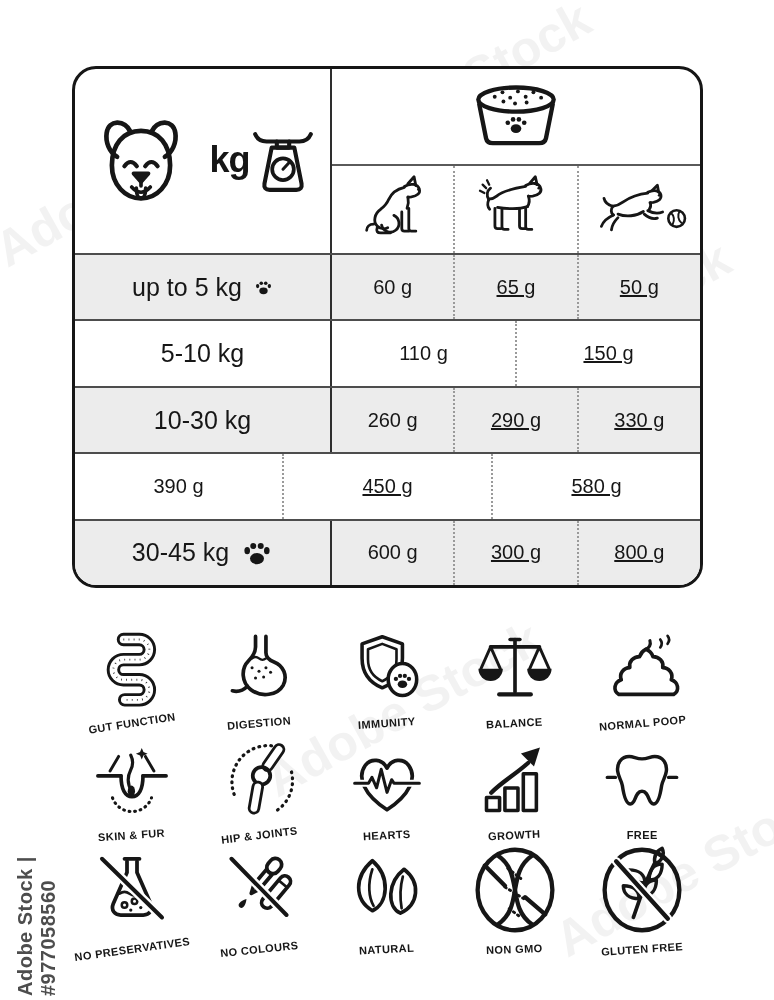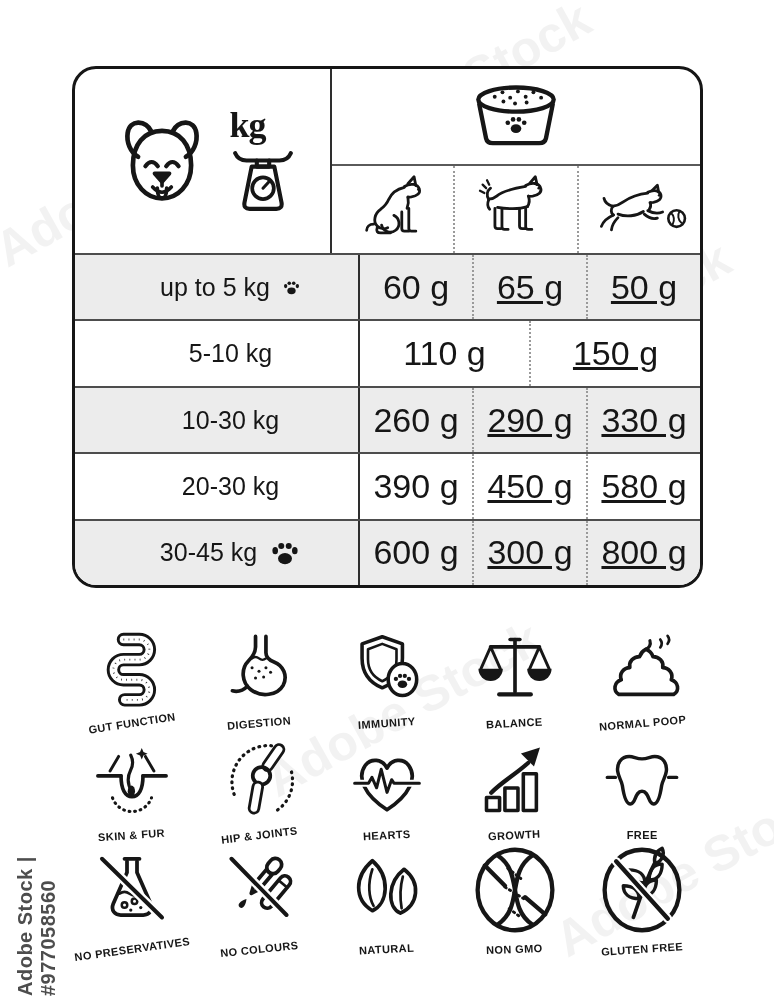--- a/index.html
+++ b/index.html
@@ -8,31 +8,31 @@
 
   
   .diag-wm{position:absolute;font-size:50px;font-weight:700;color:rgba(130,130,130,.10);
            transform:rotate(-29deg);white-space:nowrap;pointer-events:none;}
 
   
   .feed-table{position:absolute;left:72px;top:66px;width:631px;height:522px;box-sizing:border-box;
               border:3px solid #161616;border-radius:24px;background:#fff;display:flex;flex-direction:column;overflow:hidden;}
   .t-header{flex:0 0 184px;display:flex;}
   .t-left{flex:0 0 255px;border-right:2.5px solid #2e2e2e;display:flex;align-items:center;justify-content:center;gap:16px;}
-  .kg-wrap{display:flex;flex-direction:column;align-items:flex-start;font-family:Liberation Serif, serif;}
+  .kg-wrap{display:flex;flex-direction:row;align-items:center;}
   .kg-text{font-size:36px;font-weight:700;letter-spacing:-1px;line-height:1;margin-bottom:2px;}
   .t-right{flex:1;display:flex;flex-direction:column;}
   .t-bowl{flex:0 0 95px;display:flex;align-items:center;justify-content:center;border-bottom:2px solid #5a5a5a;}
   .t-dogs{flex:1;display:flex;}
   .t-dogcell{flex:1;display:flex;align-items:flex-end;justify-content:center;padding-bottom:6px;}
   .t-dogcell + .t-dogcell{border-left:2px dotted #9a9a9a;}
   .t-row{flex:1;display:flex;border-top:2px solid #4d4d4d;}
   .t-row.shaded{background:#ececec;}
-  .t-rowlabel{flex:0 0 255px;border-right:2.5px solid #2e2e2e;display:flex;align-items:center;justify-content:center;gap:12px;font-size:25px;padding-left:28px;}
-  .t-cell{flex:1;display:flex;align-items:center;justify-content:center;font-size:34px;}
+  .t-rowlabel{flex:0 0 255px;border-right:2.5px solid #2e2e2e;display:flex;align-items:center;justify-content:center;gap:12px;font-size:25px;}
+  .t-cell{flex:1;display:flex;align-items:center;justify-content:center;font-size:20px;}
   .t-cell + .t-cell{border-left:2px dotted #9a9a9a;text-decoration:underline;}
 
   
   .benefit-row{position:absolute;left:68px;width:638px;display:grid;grid-template-columns:repeat(5,1fr);}
   #benefit-row-1{top:628px;}
   #benefit-row-2{top:740px;}
   #benefit-row-3{top:842px;}
   .benefit{display:flex;flex-direction:column;align-items:center;}
   .b-icon{height:84px;display:flex;align-items:center;justify-content:center;}
   #benefit-row-3 .b-icon{height:96px;}
@@ -198,23 +198,20 @@
     <div class="t-row shaded">
       <div class="t-rowlabel">
           <span>10-30 kg</span>
         </div>
       <div class="t-cell">260 g</div>
       <div class="t-cell">290 g</div>
       <div class="t-cell">330 g</div>
     </div>
 
     <div class="t-row">
-      <div class="t-rowlabel">
-          <span>20-30 kg</span>
-        </div>
       <div class="t-cell">390 g</div>
       <div class="t-cell">450 g</div>
       <div class="t-cell">580 g</div>
     </div>
 
     <div class="t-row shaded">
       <div class="t-rowlabel">
         <span>30-45 kg</span>
         <svg width="32" height="28" viewBox="0 0 34 30">
             <g class="f">

